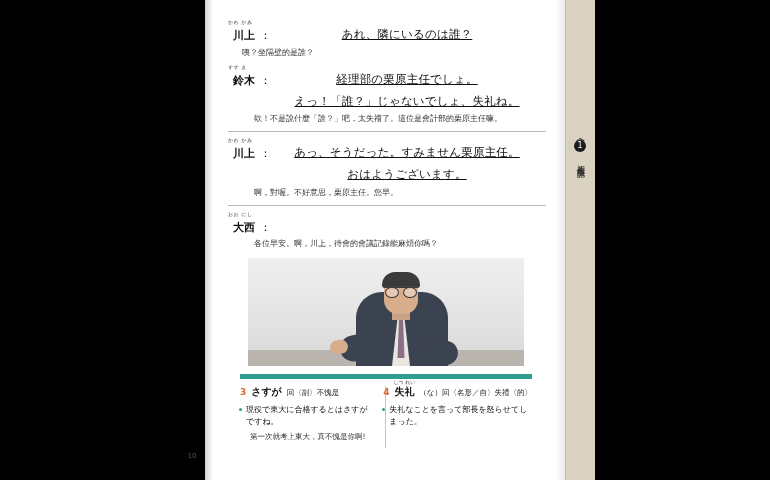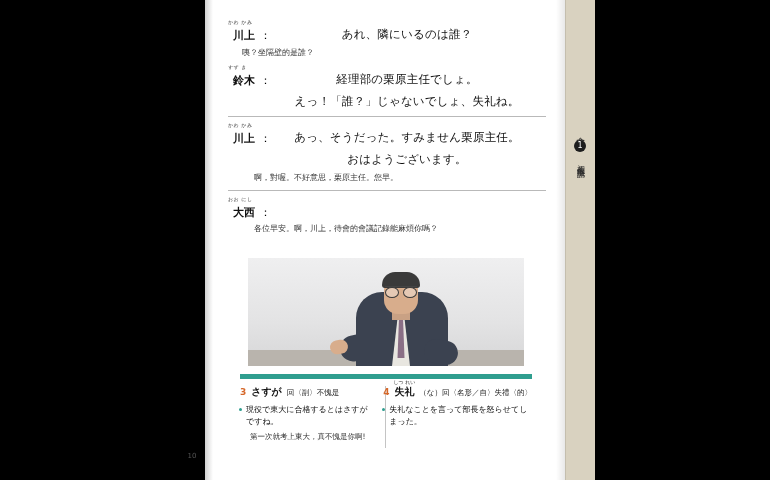--- a/index.html
+++ b/index.html
@@ -136,20 +136,21 @@
   .lines {
     flex: 1 1 auto;
   }
   .jp-line {
     font-size: 11.5px;
     color: #111;
     line-height: 1.55;
     letter-spacing: 0.2px;
     padding-top: 4px;
     position: relative;
+    text-decoration: underline;
   }
   .cn-line {
     font-size: 8px;
     color: #333;
     line-height: 1.5;
     margin-top: 3px;
     margin-left: 14px;
   }
   .cn-line.indent-more {
     margin-left: 26px;
@@ -421,20 +422,21 @@
         <div class="speaker">
           <span class="furigana">すず き</span>
           <span>鈴木</span>
         </div>
         <div class="colon">：</div>
         <div class="lines">
           <div class="jp-line">経理部の栗原主任でしょ。</div>
           <div class="jp-line">えっ！「誰？」じゃないでしょ、失礼ね。</div>
         </div>
       </div>
+      <div class="cn-line indent-more">欸！不是說什麼「誰？」吧，太失禮了。這位是會計部的栗原主任嘛。</div>
       <div class="rule"></div>
     </div>
 
     <div class="turn">
       <div class="turn-main">
         <div class="speaker">
           <span class="furigana">かわ かみ</span>
           <span>川上</span>
         </div>
         <div class="colon">：</div>

